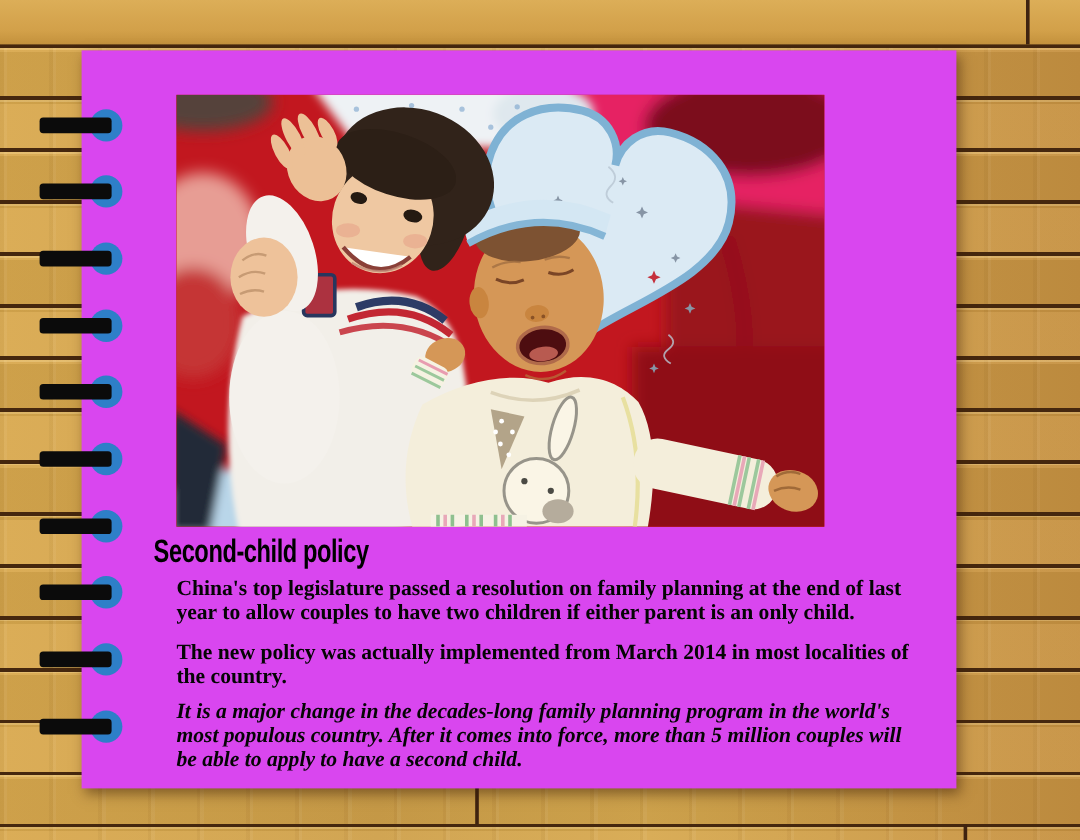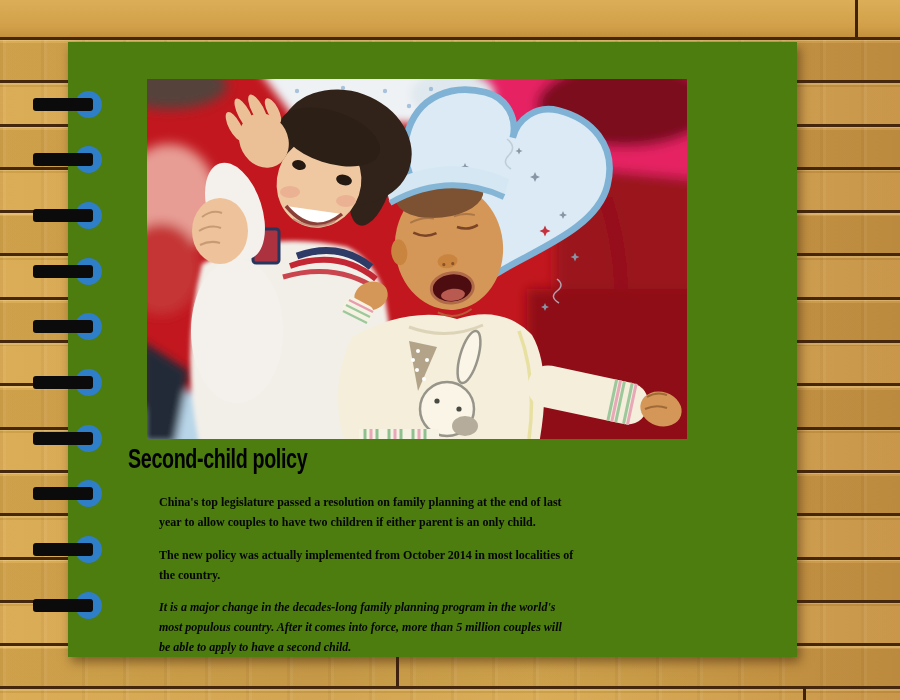--- a/index.html
+++ b/index.html
@@ -21,21 +21,21 @@
     position:absolute;left:0;top:0;right:0;height:37px;
     background:linear-gradient(180deg,#dcae58,#d2a049 70%,#c3913c);
   }
   .joint{position:absolute;width:3px;background:#3f2310;}
   .joint-a{left:396px;top:641px;height:46px;}
   .joint-b{left:803px;top:687px;height:13px;}
   .joint-c{left:855px;top:0;height:37px;}
   
   .page{
     position:absolute;left:68px;top:42px;width:729px;height:615px;
-    background:#4d7c0f;
+    background:#d946ef;
     box-shadow:3px 5px 10px rgba(55,28,5,.5);
   }
   
   .ring{position:absolute;left:0;width:104px;height:27px;}
   .ring i{display:block;position:absolute;}
   .ring .dot{left:75px;top:0;width:27px;height:27px;border-radius:50%;background:#2e7fc8;}
   .ring .bar{left:33px;top:7px;width:60px;height:13px;border-radius:3px;background:#0b0b0b;}
   
   .photo{
     position:absolute;left:79px;top:37px;width:540px;height:360px;overflow:hidden;
@@ -45,22 +45,22 @@
   
   .headline{
     position:absolute;left:60px;top:404px;margin:0;
     font-family:"Liberation Sans",sans-serif;
     font-weight:900;font-size:27px;line-height:1;color:#000;
     transform:scaleX(.73);transform-origin:0 50%;
     letter-spacing:-.5px;white-space:nowrap;
   }
   .copy{position:absolute;left:79px;top:438px;width:640px;}
   .copy p{
-    margin:12px;font-family:"Liberation Serif",serif;
-    font-weight:bold;font-size:12px;line-height:20px;color:#050505;
+    margin:0;font-family:"Liberation Serif",serif;
+    font-weight:bold;font-size:18px;line-height:20px;color:#050505;
     white-space:pre-line;
   }
   .copy p + p{margin-top:13px;}
   .copy p.em{margin-top:9px;font-style:italic;}
 </style>
 </head>
 <body>
 
 <div class="wood"></div>
 <div class="wood-top"></div>
@@ -219,21 +219,21 @@
         <path d="M500,318 q10,-6 20,-2 M498,330 q11,-5 22,-1" stroke="#a06a38" stroke-width="2" fill="none"></path>
       </g>
     </svg>
   </div>
 
   <h1 class="headline">Second-child policy</h1>
 
   <div class="copy">
     <p>China's top legislature passed a resolution on family planning at the end of last
 year to allow couples to have two children if either parent is an only child.</p>
-    <p>The new policy was actually implemented from October 2014 in most localities of
+    <p>The new policy was actually implemented from March 2014 in most localities of
 the country.</p>
     <p class="em">It is a major change in the decades-long family planning program in the world's
 most populous country. After it comes into force, more than 5 million couples will
 be able to apply to have a second child.</p>
   </div>
 </div>
 
 <div>
     <div class="ring" style="top: 90.5px;">
       <i class="dot"></i>

